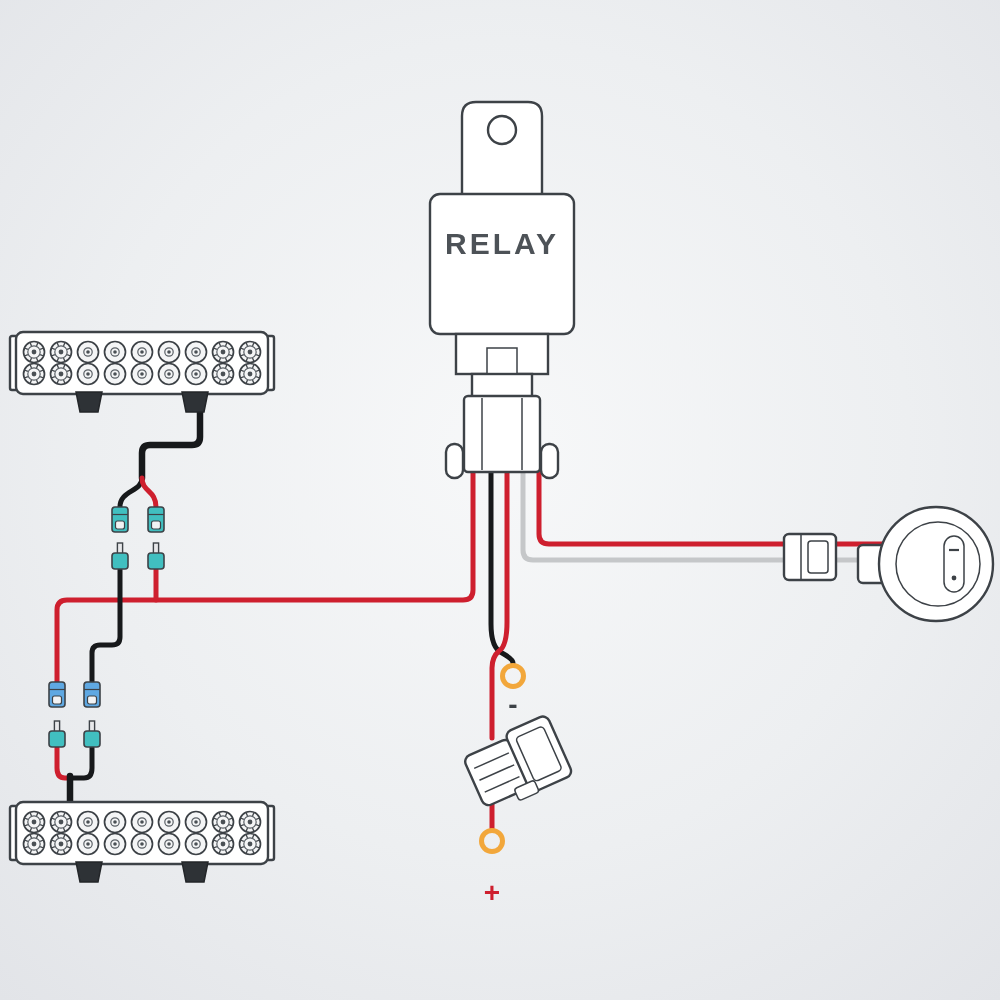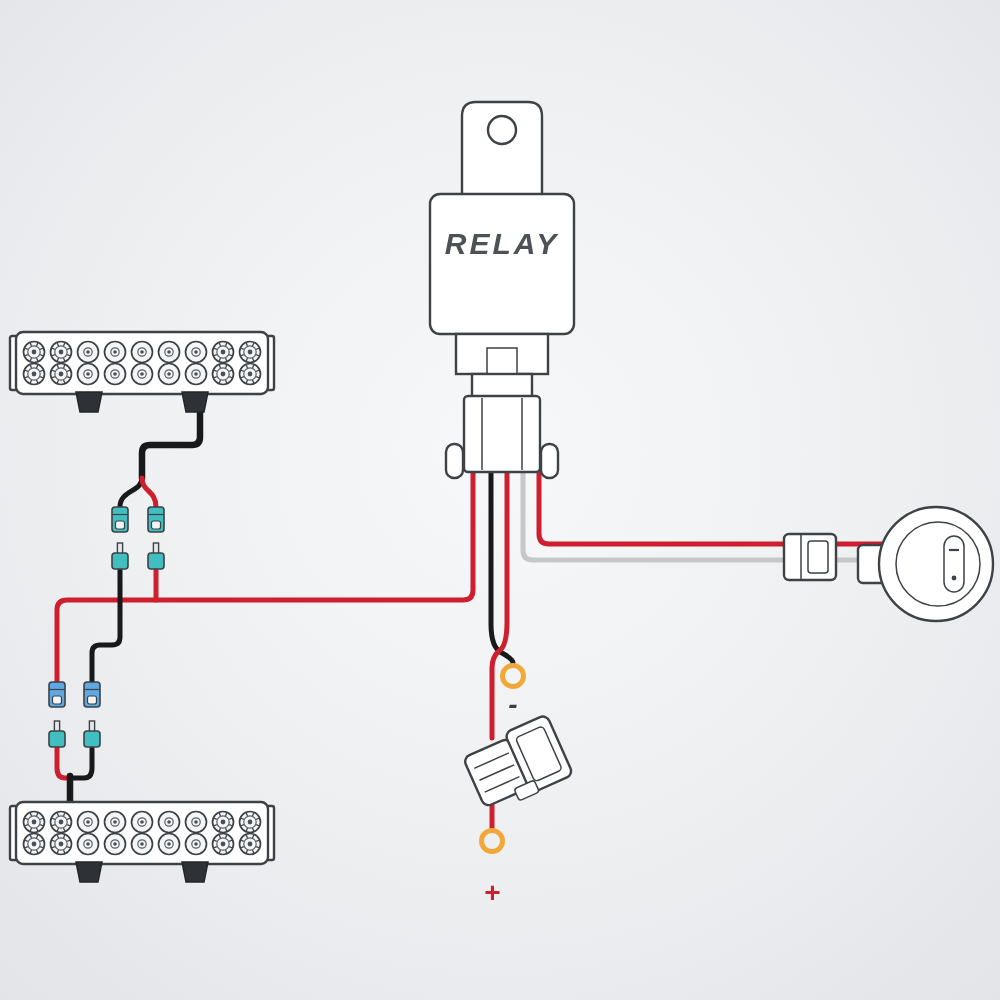--- a/index.html
+++ b/index.html
@@ -1,20 +1,19 @@
 <!DOCTYPE html>
 <html style="--outline: #3d4247; --wire-red: #ce1f2e; --wire-black: #17191b; --wire-white: #c5c7c9; --connector-teal: #41bfc0; --connector-blue: #5fa8e2; --ring-orange: #f2a73b; --relay-text: #4d5257; --background: #edeff1;"><head>
 <meta charset="utf-8">
 <style>
   html,body{margin:0;padding:0;}
   .stage{
     width:1000px;height:1000px;position:relative;overflow:hidden;
     background: radial-gradient(circle at 50% 45%, #f7f8f9 0%, #edeff1 55%, #e2e4e8 100%);
     font-family:"Liberation Sans", sans-serif;
-    font-style:italic;
   }
   svg{display:block;}
   .comp{fill:#ffffff;stroke:var(--outline,#3d4247);stroke-width:2.4;}
   .comp-thin{fill:#ffffff;stroke:var(--outline,#3d4247);stroke-width:1.5;}
   .detail{stroke:var(--outline,#3d4247);stroke-width:1.5;fill:none;}
   .wire{fill:none;stroke-linecap:round;stroke-linejoin:round;}
   .w-red{stroke:var(--wire-red,#ce1f2e);stroke-width:5;}
   .w-black{stroke:var(--wire-black,#17191b);stroke-width:5;}
   .w-cable{stroke:var(--wire-black,#17191b);stroke-width:6.5;}
   .w-white{stroke:var(--wire-white,#c5c7c9);stroke-width:5;}

